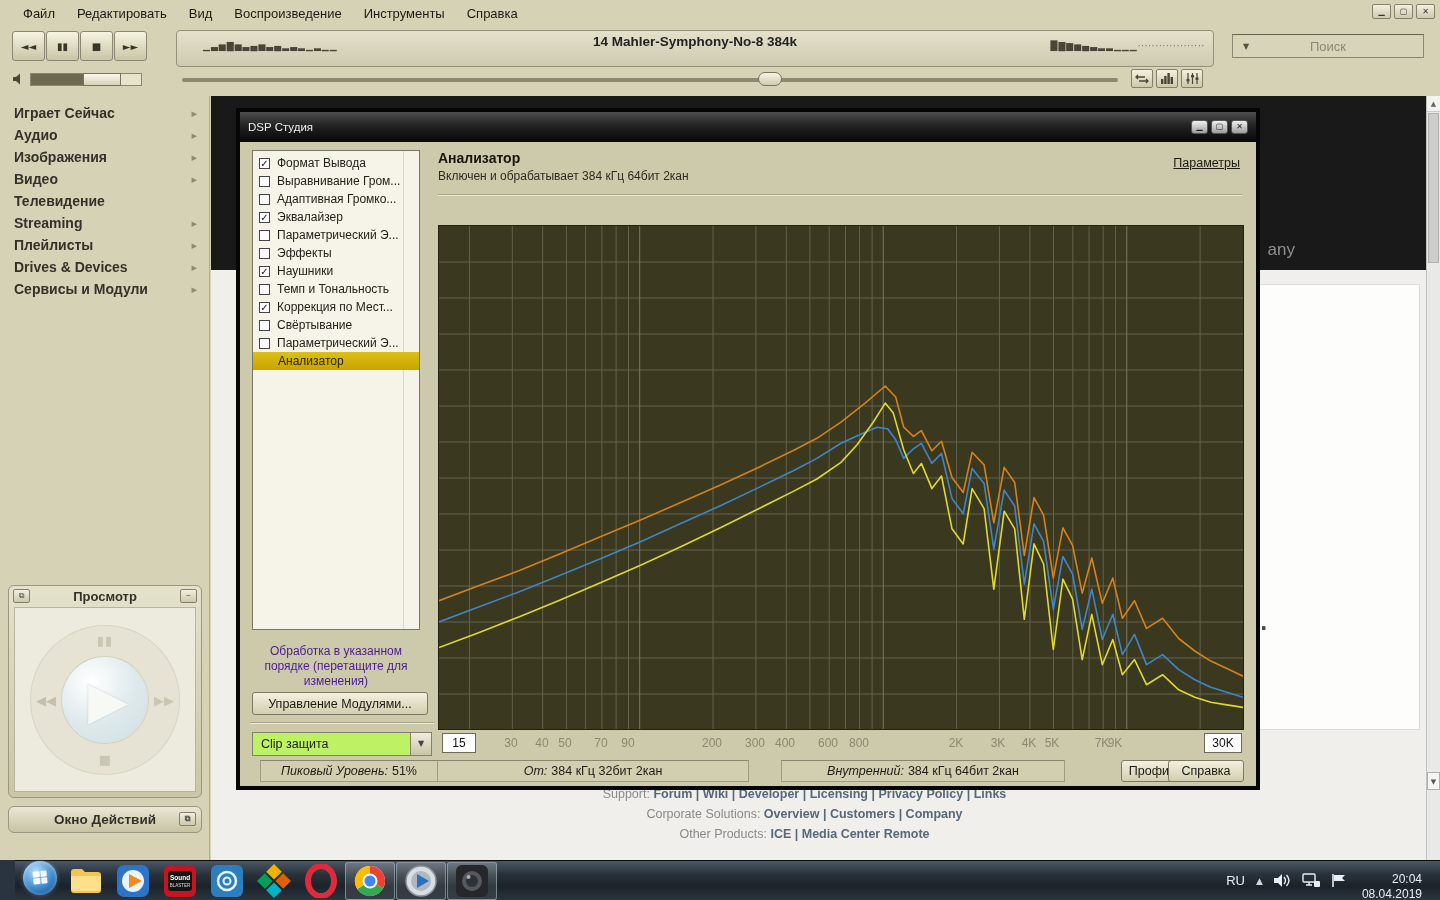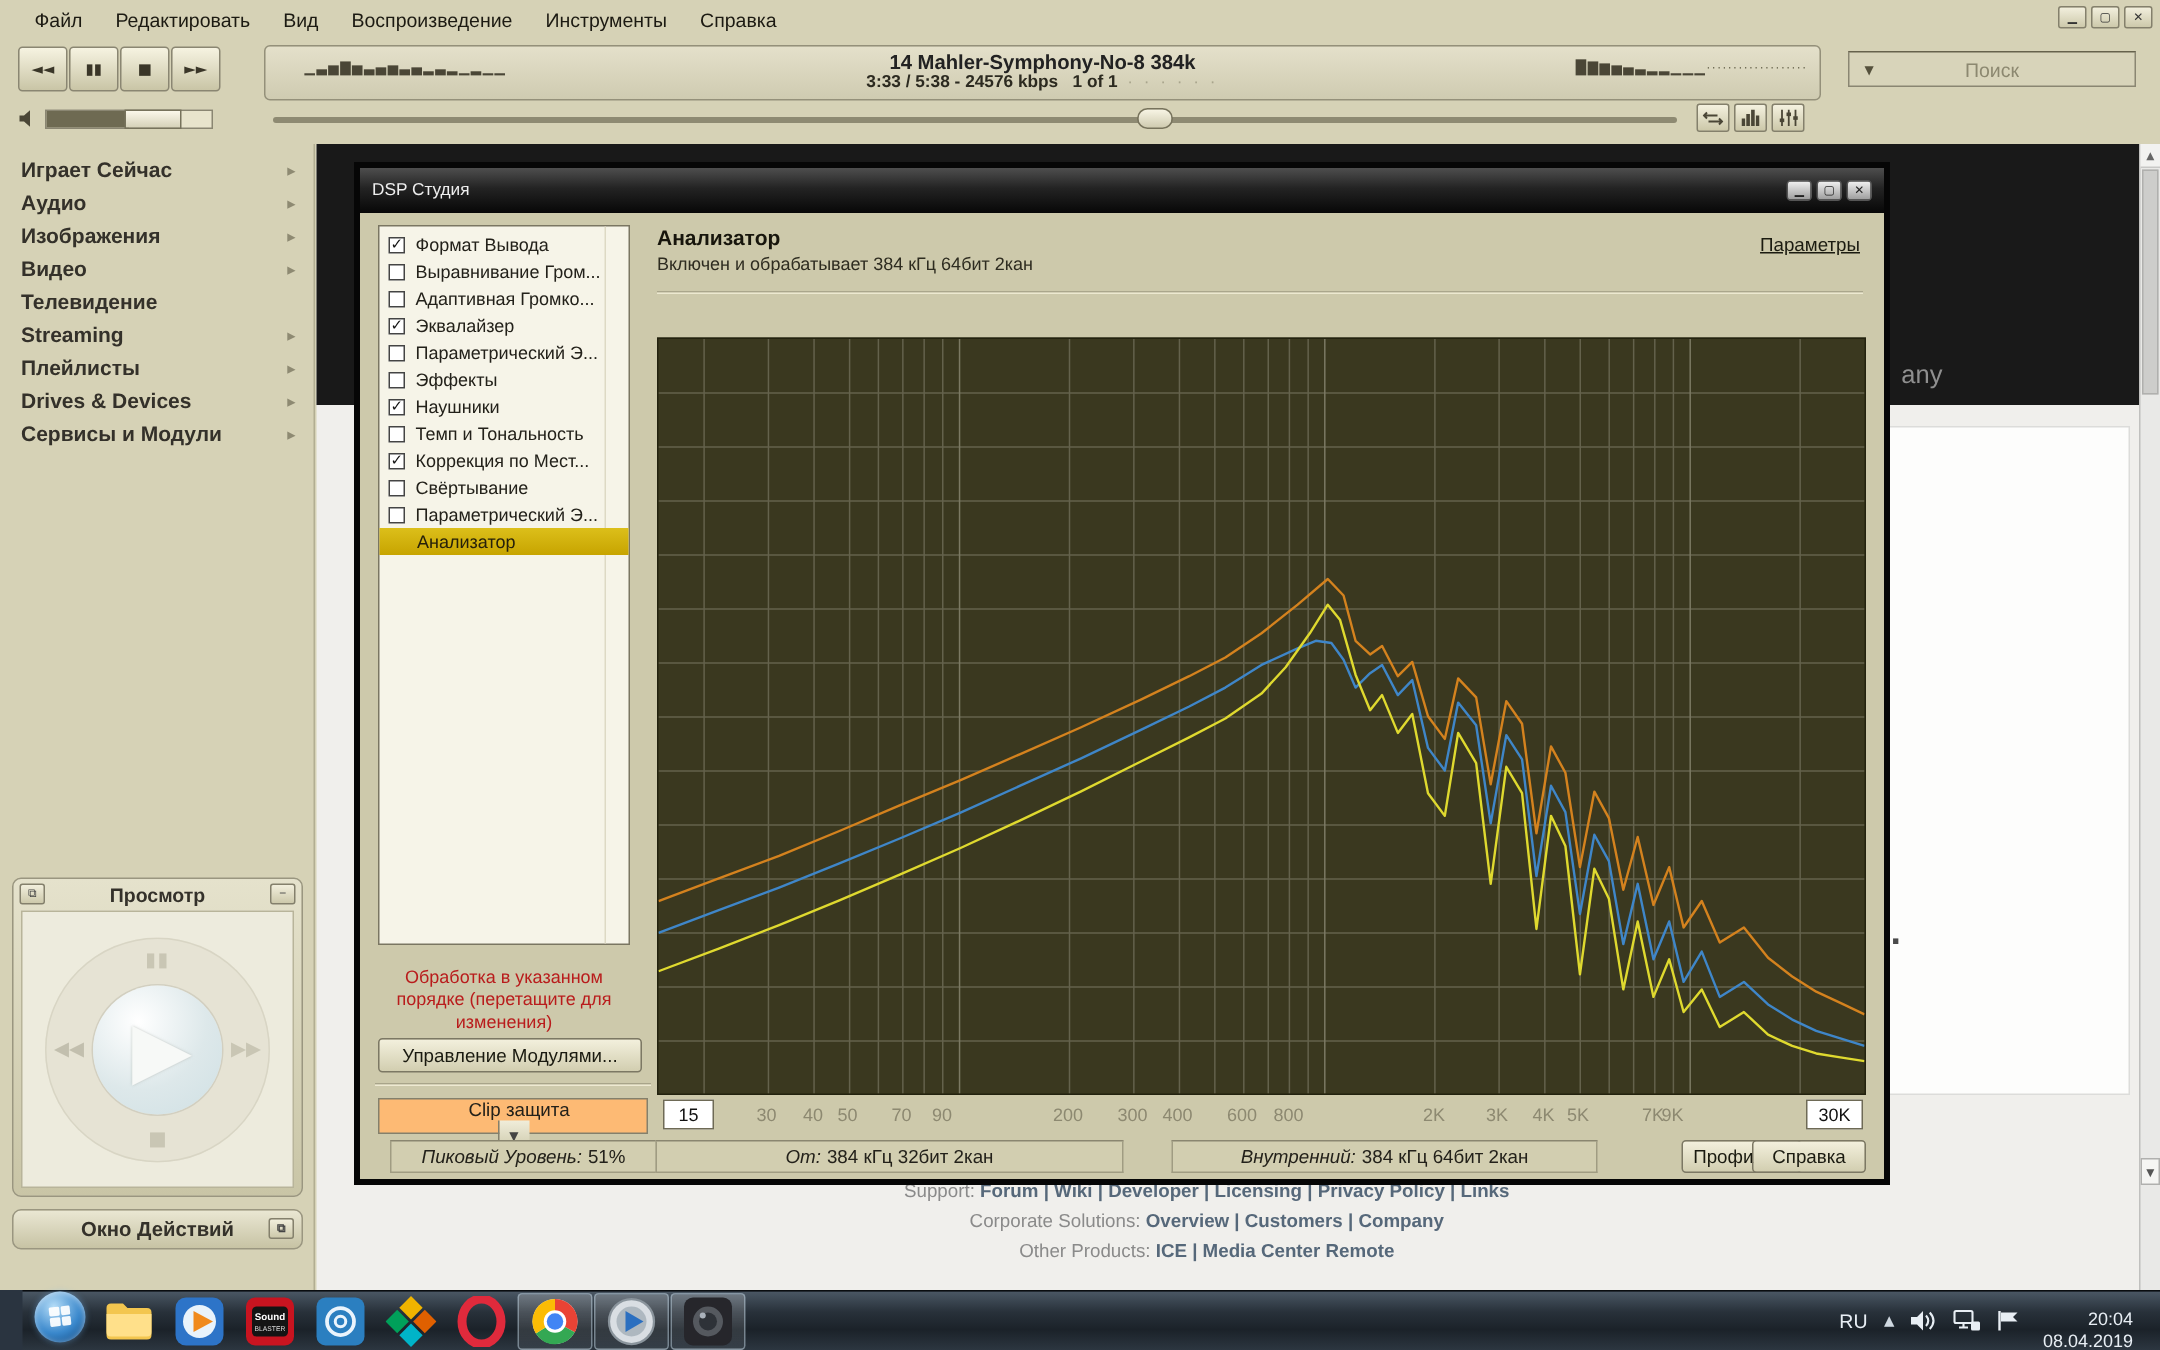--- a/index.html
+++ b/index.html
@@ -130,29 +130,29 @@
   .module-list { position:absolute; left:12px; top:8px; width:168px; height:480px;
                  background:#f6f4e8; border:1px solid #7a7662; padding-top:3px; }
   .list-vline { position:absolute; right:15px; top:0; bottom:0; border-left:1px solid #ddd9c4; }
   .mod-row { height:18px; display:flex; align-items:center; padding-left:6px; gap:7px;
              font-size:12px; color:#23211a; position:relative; }
   .cb { width:11px; height:11px; background:#fff; border:1px solid #444; font-size:10px;
         line-height:9px; text-align:center; color:#111; font-weight:bold; flex:0 0 auto; }
   .mod-row.selected { background:linear-gradient(#dcbf1a,#c7a400); padding-left:25px; color:#26210a; }
 
   .order-note { position:absolute; left:6px; top:502px; width:180px; text-align:center;
-                font-size:12px; line-height:15px; color:#b91c1c; }
+                font-size:12px; line-height:15px; color:#4c1d95; }
   .manage-btn { position:absolute; left:12px; top:550px; width:176px; height:23px; }
   .btn { background:linear-gradient(#f3f0dd,#d2ceb0); border:1px solid #7c7864; border-radius:3px;
          font-size:12.5px; color:#1a1a10; display:flex; align-items:center; justify-content:center;
          font-family:"Liberation Sans",sans-serif; }
   .left-sep { position:absolute; left:10px; top:580px; width:184px;
               border-top:1px solid #a8a48a; border-bottom:1px solid #eee9d2; }
   .clip-dd { position:absolute; left:12px; top:590px; width:180px; height:24px;
-             background:#fdba74; border:1px solid #84806c; display:flex; align-items:center;flex-direction:column; }
+             background:#bef264; border:1px solid #84806c; display:flex; align-items:center; }
   .clip-text { flex:1; padding-left:8px; font-size:12.5px; color:#23211a; }
   .dd-btn { width:21px; height:100%; background:linear-gradient(#f0edda,#c9c5a6);
             border-left:1px solid #84806c; text-align:center; font-size:8px; color:#444; line-height:22px; }
 
   .status-panel { position:absolute; top:618px; height:22px; background:#d2ceb0;
                   border:1px solid #a09c82; border-top-color:#8a8670;
                   display:flex; align-items:center; justify-content:center;
                   font-size:12.5px; color:#23211a; gap:4px; }
   .sp-label { font-style:italic; }
   .sp-peak { left:20px; width:178px; }
@@ -231,21 +231,20 @@
   <svg class="vol-icon" viewBox="0 0 14 14">
     <polygon points="1,5 4,5 8,1.5 8,12.5 4,9 1,9" fill="#4a4636"></polygon>
   </svg>
   <div class="vol-slider">
     <div class="vol-fill"></div>
     <div class="vol-thumb"></div>
   </div>
 
   <div class="display">
     <div class="disp-title">14 Mahler-Symphony-No-8 384k</div>
-    <div class="disp-status"><span>3:33 / 5:38 - 24576 kbps   1 of 1</span>  <span class="disp-dots">· · · · · ·</span></div>
     <div class="waveform wave-l glyph">▁▃▅▇▅▃▄▅▃▄▂▃▂▁▂▁▁</div>
     <div class="waveform wave-r glyph"><span>█▇▆▅▄▃▂▂▁▁▁</span><span class="wave-dots">···················</span></div>
   </div>
 
   <div class="seek-track"></div>
   <div class="seek-thumb"></div>
 
   <div class="mini-btns">
     <div class="mini-btn">
       <svg width="14" height="10" viewBox="0 0 14 10">

